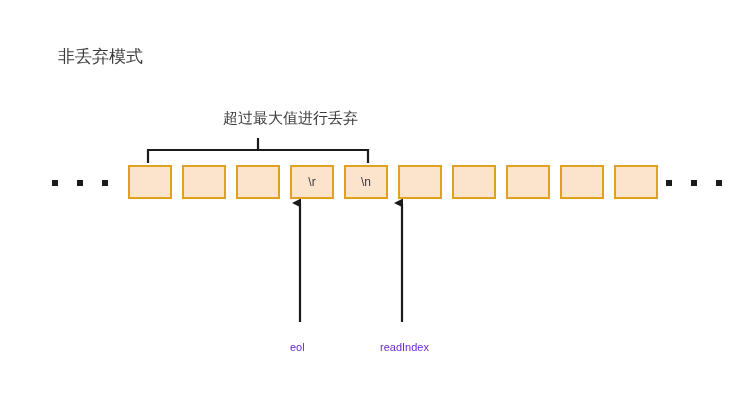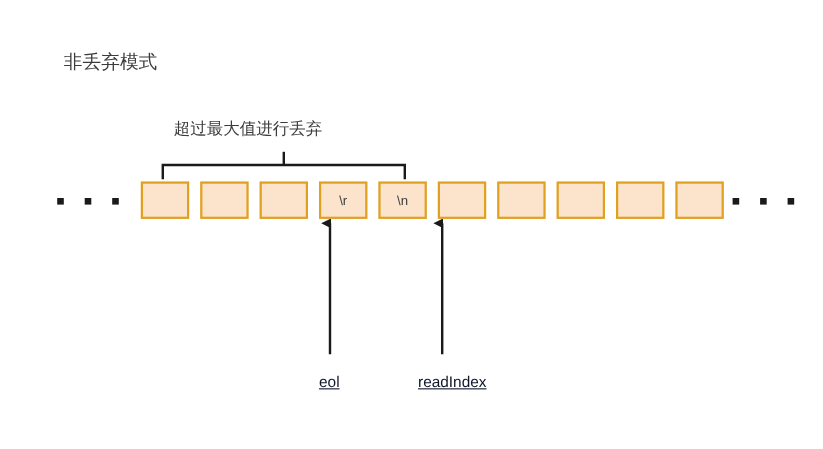--- a/index.html
+++ b/index.html
@@ -30,21 +30,21 @@
     line-height: 22px;
     color: #3c3c3c;
     white-space: nowrap;
     text-align: right;
   }
   .bracket-label {
     position: absolute;
     left: 158px;
     top: 108px;
     width: 200px;
-    text-align: left;
+    text-align: right;
     font-size: 15px;
     line-height: 20px;
     color: #3c3c3c;
     white-space: nowrap;
   }
   .cells-row {
     position: absolute;
     left: 128px;
     top: 165px;
     height: 34px;
@@ -81,25 +81,24 @@
   }
   .ellipsis-left  { left: 52px; }
   .ellipsis-right { left: 666px; }
   .ellipsis .dot {
     width: 6px;
     height: 6px;
     background: #1a1a1a;
   }
   .axis-label {
     position: absolute;
-    font-size: 14px;
+    font-size: 11px;
     line-height: 18px;
-    color: #0f172a;
+    color: #6d28d9;
     white-space: nowrap;
-    text-decoration: underline;
   }
   .label-eol {
     left: 290px;
     top: 338px;
   }
   .label-readindex {
     left: 380px;
     top: 338px;
   }
 </style>

